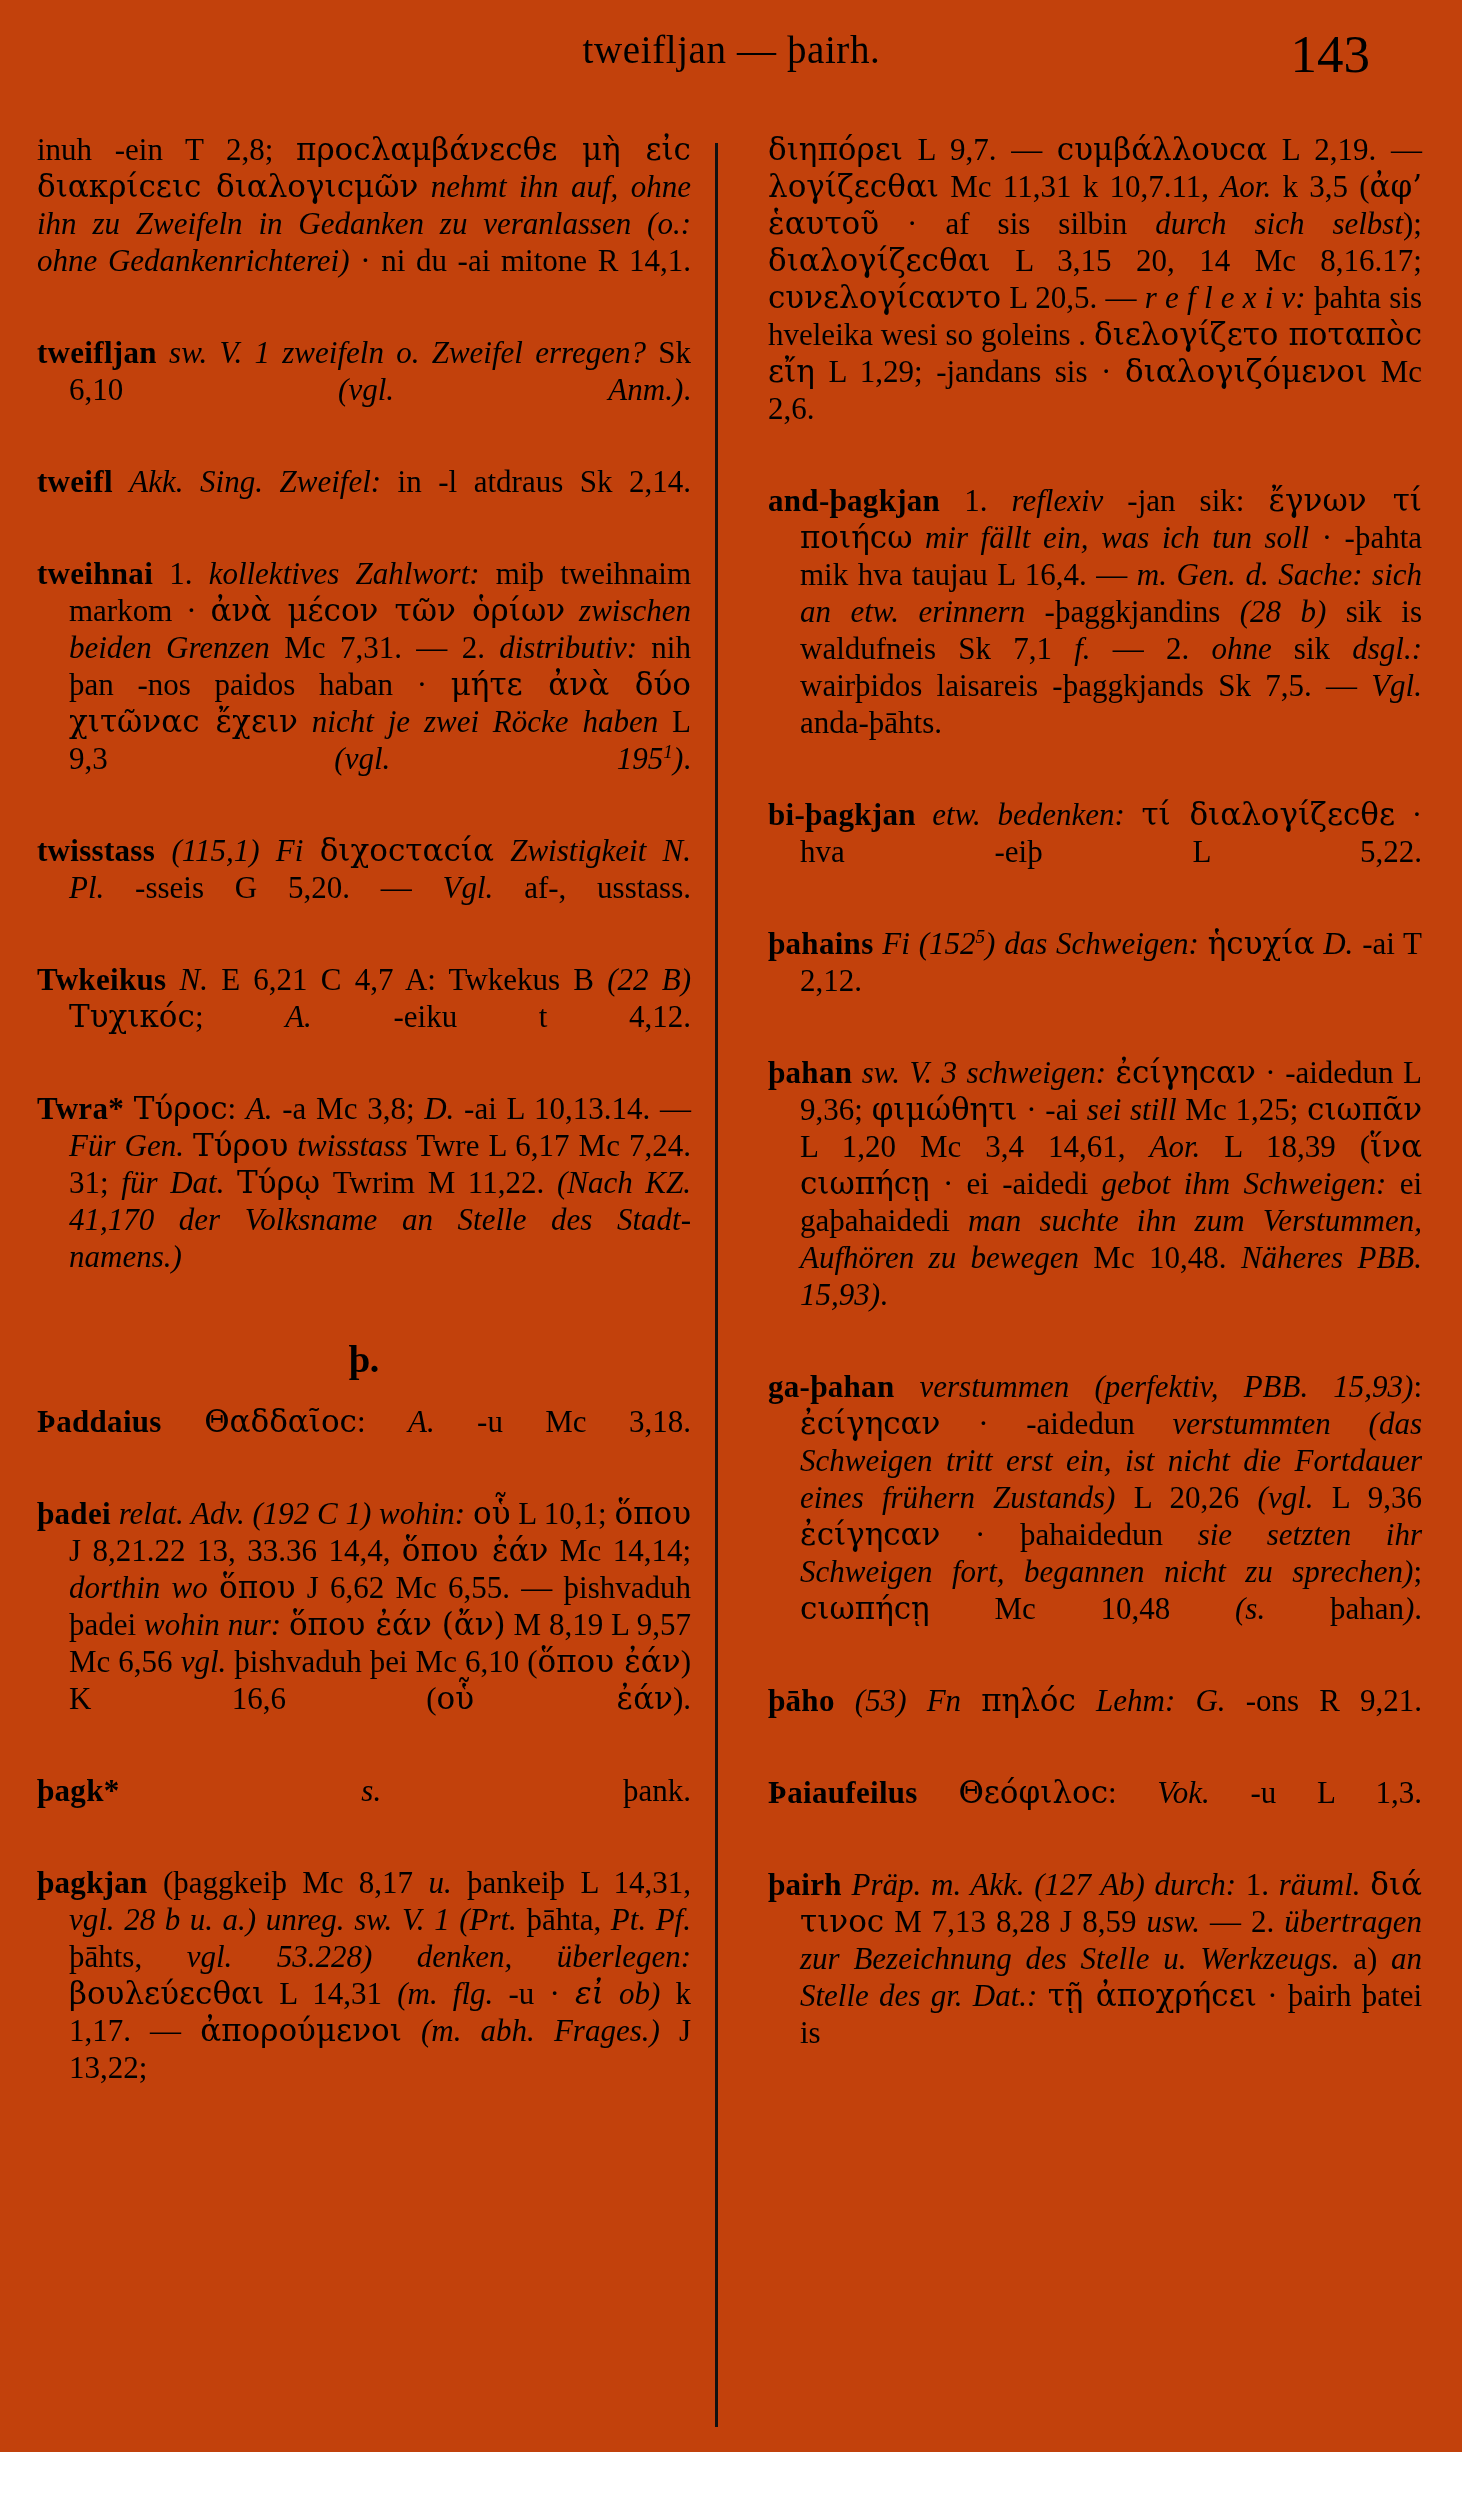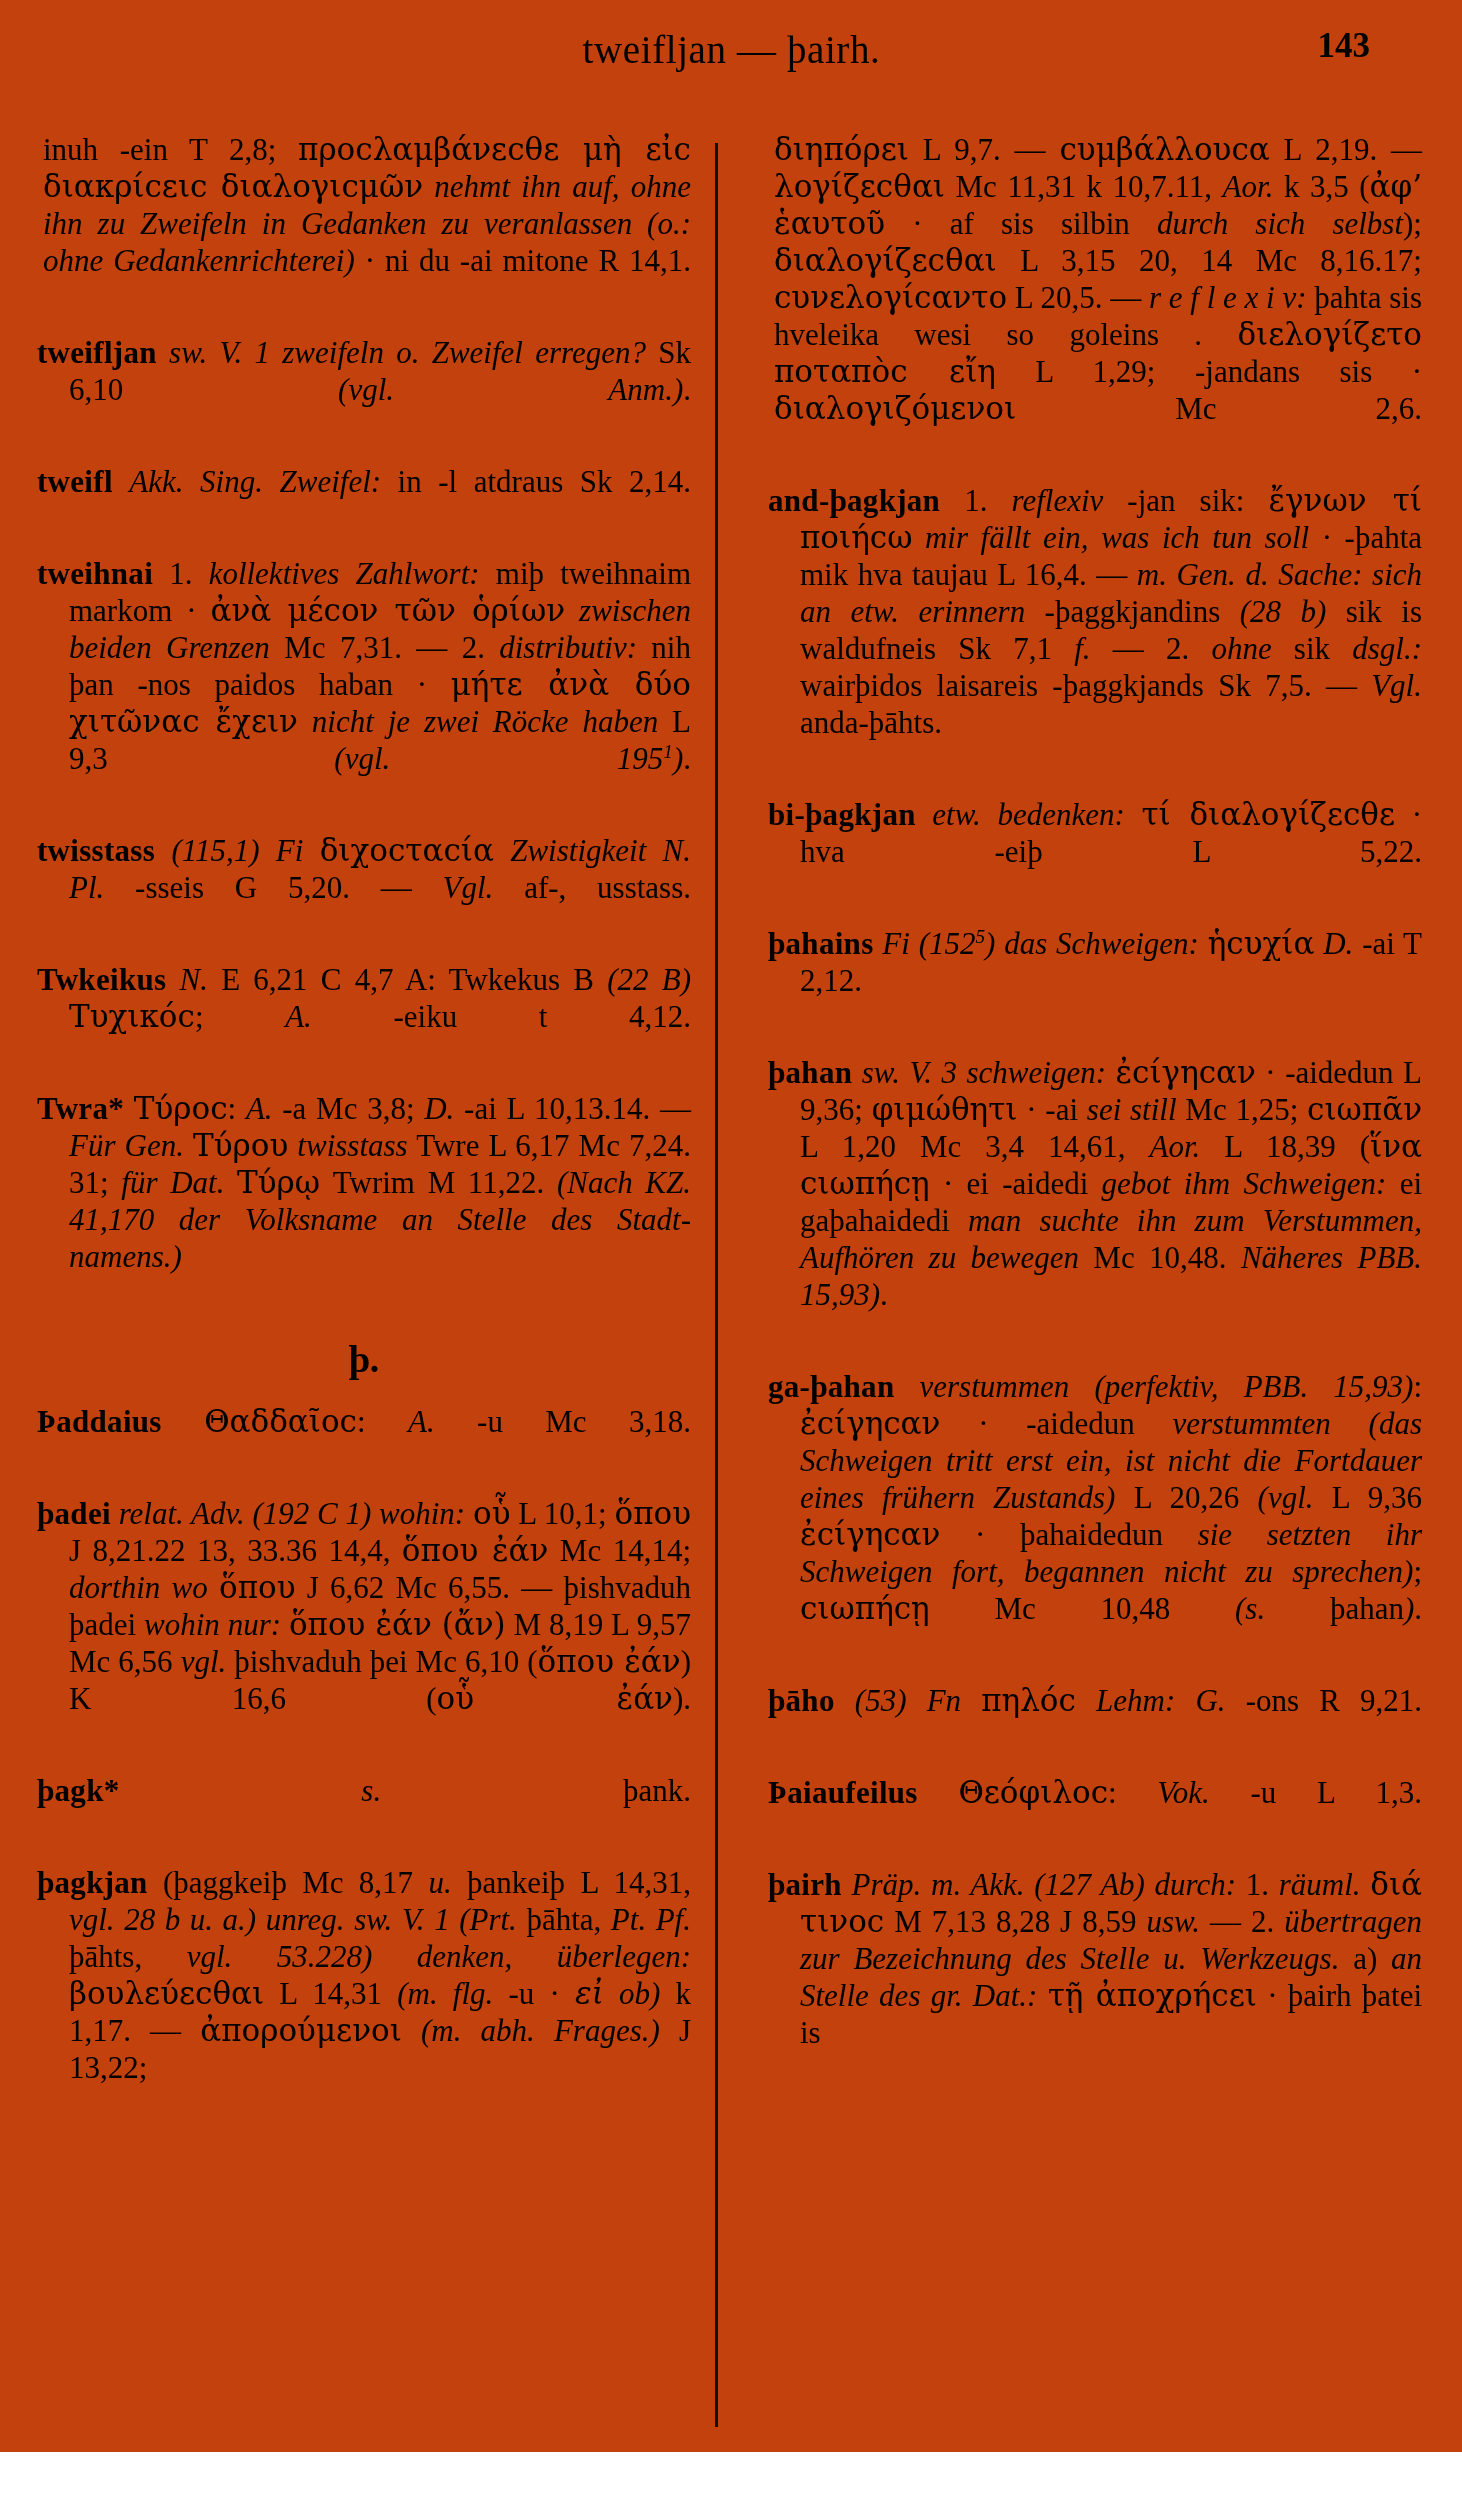--- a/index.html
+++ b/index.html
@@ -32,22 +32,22 @@
     right: 0;
     text-align: center;
     font-size: 39px;
     letter-spacing: 0.6px;
     line-height: 1;
   }
   .runhead-folio {
     position: absolute;
     right: 0;
     top: -2.5px;
-    font-size: 35px;
-    font-weight: bold;
+    font-size: 53px;
+    font-weight: normal;
     line-height: 1;
   }
 
   
   .colrule {
     position: absolute;
     left: 715px;
     top: 143px;
     width: 3.1px;
     height: 2284px;
@@ -69,21 +69,21 @@
   .col-right { left: 768px; }
 
   .entry {
     margin: 0 0 0 0;
     padding: 0;
     text-indent: -32px;
     margin-left: 32px;
   }
   .entry.cont {
     text-indent: 0;
-    margin-left: 6px;
+    margin-left: 0;
   }
   .entry + .entry { margin-top: 18px; }
 
   
   .entry::after {
     content: "";
     display: inline-block;
     width: 100%;
   }
   .entry.nostretch::after { content: none; display: none; }

